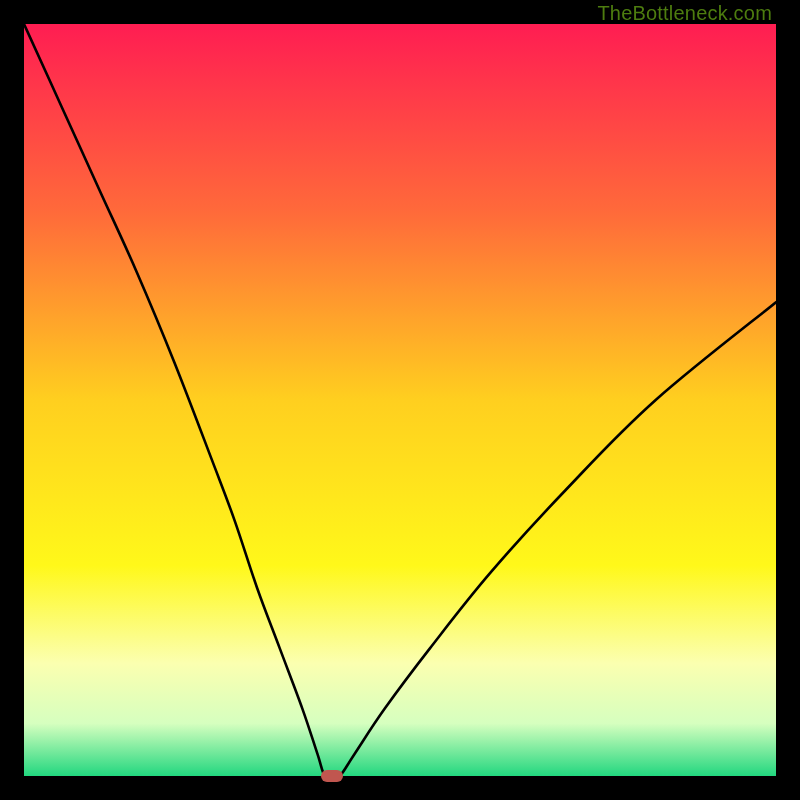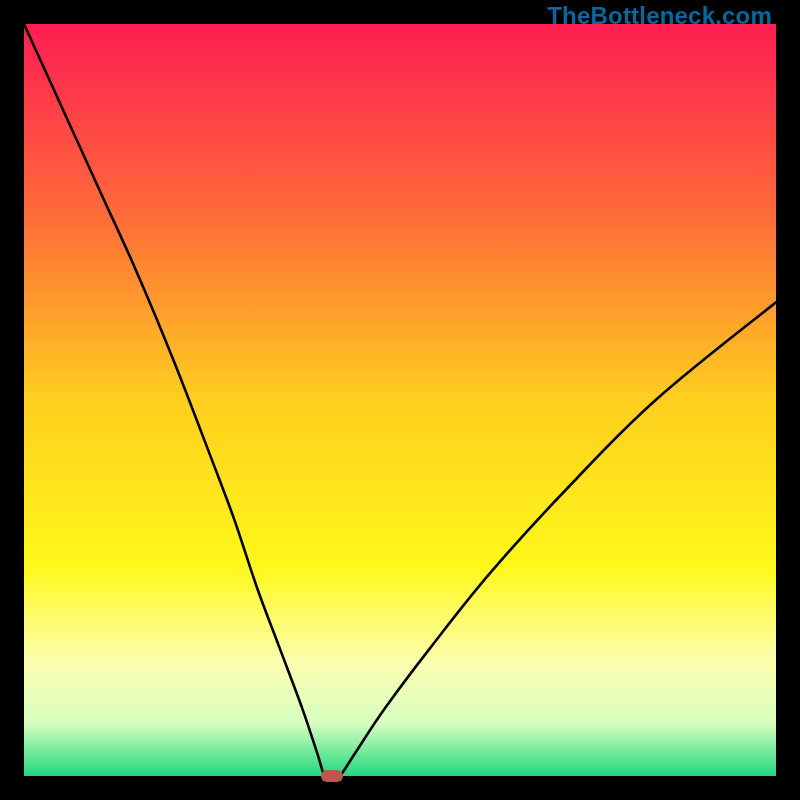--- a/index.html
+++ b/index.html
@@ -23,23 +23,23 @@
     position: absolute;
     left: 0;
     top: 0;
     width: 100%;
     height: 100%;
   }
   .watermark {
     position: absolute;
     top: 2px;
     right: 28px;
-    color: #0369a1;
-    font-size: 24px;
-    font-weight: 700;
+    color: #4d7c0f;
+    font-size: 20px;
+    font-weight: 400;
     letter-spacing: 0.2px;
   }
   svg.curve {
     position: absolute;
     left: 0;
     top: 0;
     width: 100%;
     height: 100%;
     pointer-events: none;
   }

